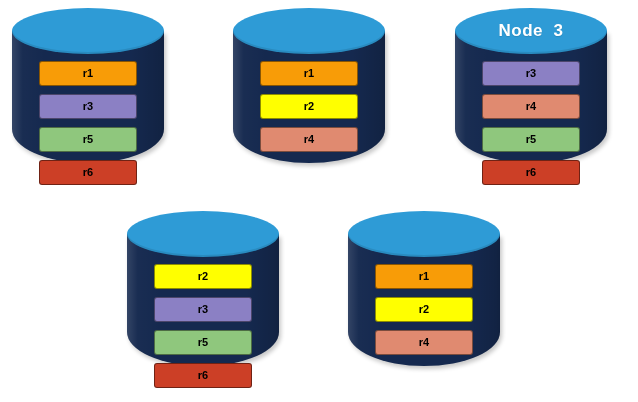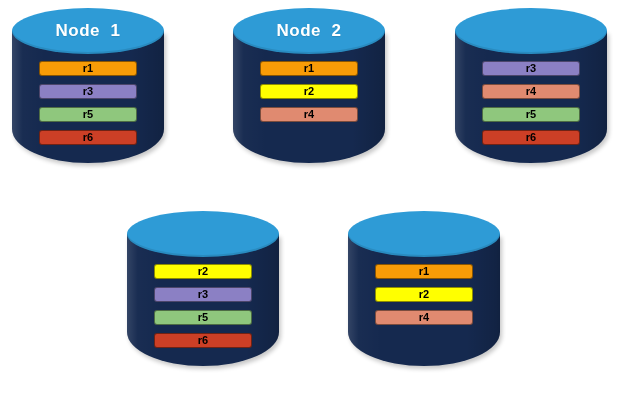--- a/index.html
+++ b/index.html
@@ -88,21 +88,21 @@
   
   .replicas {
     position: absolute;
     left: 27px;
     top: 53px;
     width: 98px;
     z-index: 2;
   }
 
   .replica {
-    height: 15px;
+    height: 25px;
     margin-bottom: 8px;
     border-radius: 3px;
     border: 1px solid rgba(0,0,0,0.45);
     box-sizing: border-box;
     display: flex;
     align-items: center;
     justify-content: center;
     color: #000000;
     font-size: 11px;
     font-weight: bold;
@@ -110,41 +110,40 @@
   }
   .replica:last-child { margin-bottom: 0; }
 </style>
 </head>
 <body>
 
 <div id="diagram">
     <div class="node" style="left: 12px; top: 8px;">
       <div class="cyl-body" style="background: rgb(21, 41, 79);"></div>
       <div class="cyl-top" style="background: rgb(46, 155, 214);"></div>
-      <div class="node-title" style="color: rgb(255, 255, 255);">Node  1</div>
       <div class="replicas">
         <div class="replica" style="background: rgb(248, 156, 7);">r1</div>
         <div class="replica" style="background: rgb(139, 128, 196);">r3</div>
         <div class="replica" style="background: rgb(143, 199, 125);">r5</div>
         <div class="replica" style="background: rgb(204, 63, 38);">r6</div>
       </div>
     </div>
     <div class="node" style="left: 233px; top: 8px;">
       <div class="cyl-body" style="background: rgb(21, 41, 79);"></div>
       <div class="cyl-top" style="background: rgb(46, 155, 214);"></div>
-      <div class="node-title" style="color: rgb(255, 255, 255);">Node  2</div>
       <div class="replicas">
         <div class="replica" style="background: rgb(248, 156, 7);">r1</div>
         <div class="replica" style="background: rgb(255, 255, 0);">r2</div>
         <div class="replica" style="background: rgb(224, 138, 112);">r4</div>
       </div>
     </div>
     <div class="node" style="left: 455px; top: 8px;">
       <div class="cyl-body" style="background: rgb(21, 41, 79);"></div>
       <div class="cyl-top" style="background: rgb(46, 155, 214);"></div>
+      <div class="node-title" style="color: rgb(255, 255, 255);">Node  3</div>
       <div class="replicas">
         <div class="replica" style="background: rgb(139, 128, 196);">r3</div>
         <div class="replica" style="background: rgb(224, 138, 112);">r4</div>
         <div class="replica" style="background: rgb(143, 199, 125);">r5</div>
         <div class="replica" style="background: rgb(204, 63, 38);">r6</div>
       </div>
     </div>
     <div class="node" style="left: 127px; top: 211px;">
       <div class="cyl-body" style="background: rgb(21, 41, 79);"></div>
       <div class="cyl-top" style="background: rgb(46, 155, 214);"></div>

